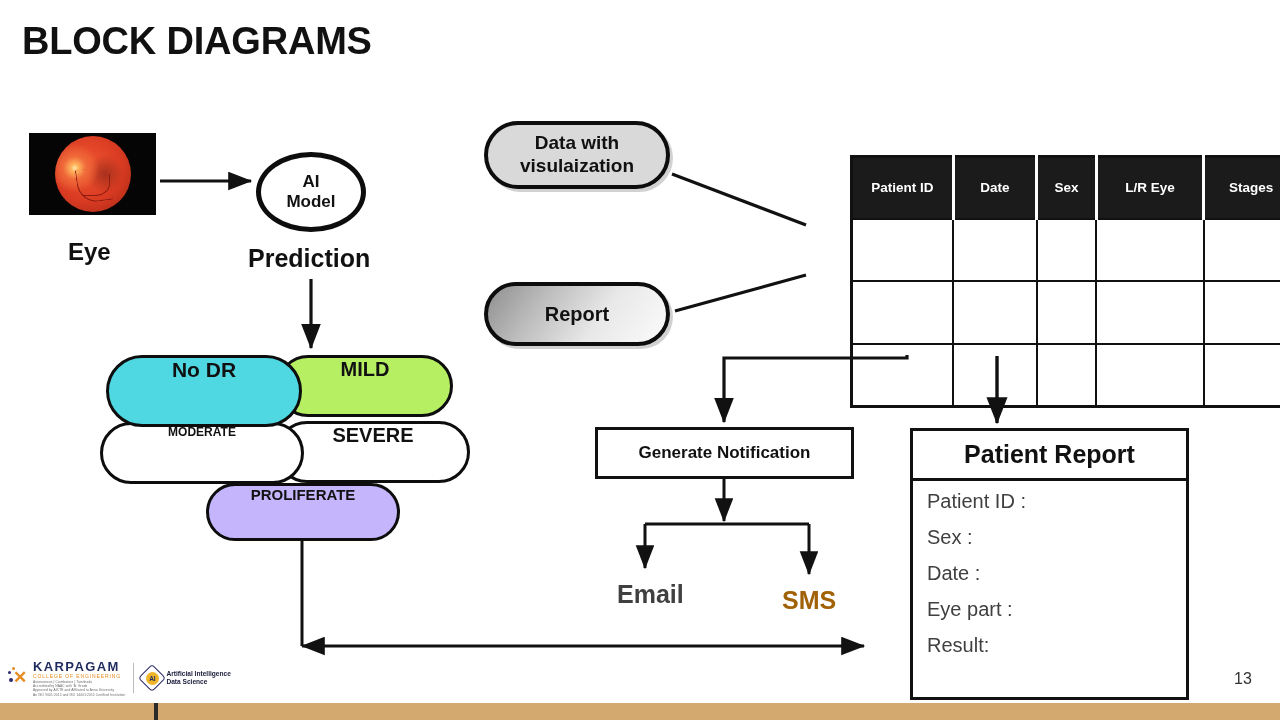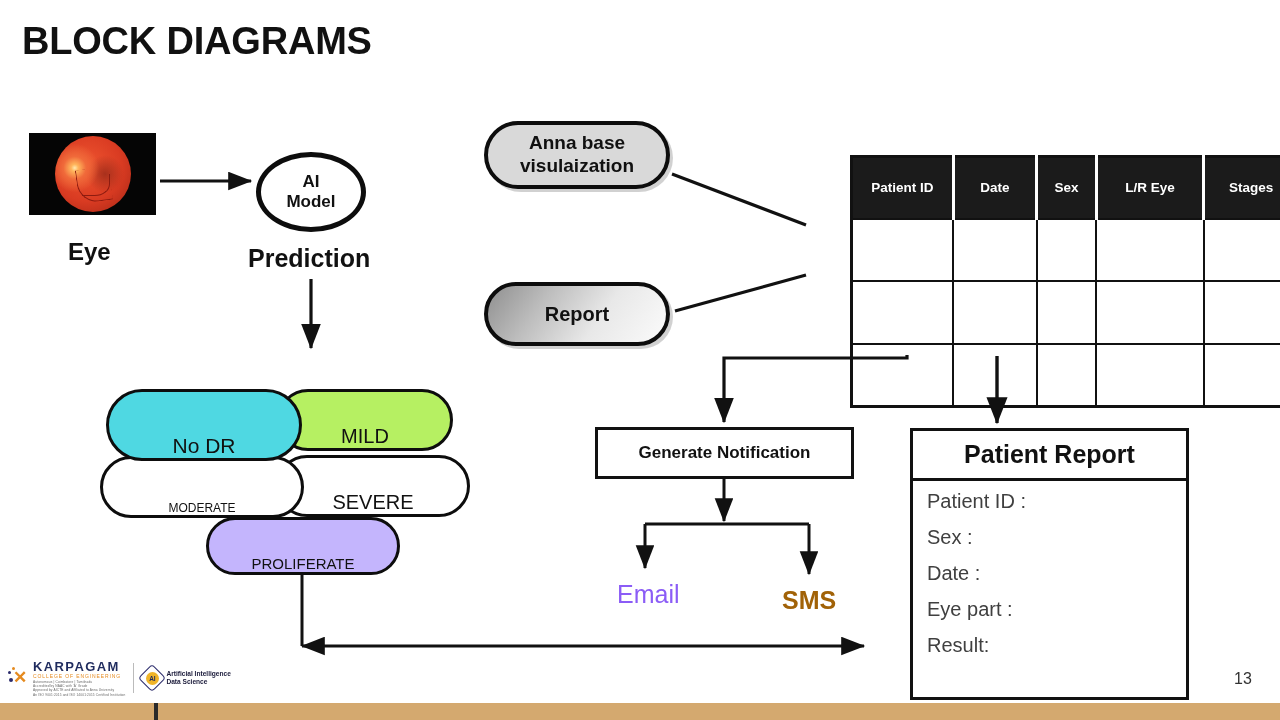--- a/index.html
+++ b/index.html
@@ -83,24 +83,23 @@
     position: absolute; left: 0; top: 0;
     width: 1280px; height: 720px;
     pointer-events: none;
   }
 
   
   .pill {
     position: absolute;
     border: 3.5px solid #0d0d0d;
     border-radius: 999px;
-    display: flex; align-items: flex-end; justify-content: center;
-    font-weight: normal; color: #111;
-    background: #fff;
-    margin-top: 34px;
+    display: flex; align-items: flex-start; justify-content: center;
+    font-weight: bold; color: #111;
+    background: #fff;
   }
   #pill-nodr     { left: 106px; top: 355px;  width: 196px; height: 72px; background: #4FD8E2; font-size: 21px; z-index: 6; }
   #pill-mild     { left: 277px; top: 355px;  width: 176px; height: 62px; background: #B6F062; font-size: 20px; z-index: 5; }
   #pill-moderate { left: 100px; top: 422px;  width: 204px; height: 62px; font-size: 12px; z-index: 4; }
   #pill-severe   { left: 276px; top: 421px;  width: 194px; height: 62px; font-size: 20px; z-index: 3; }
   #pill-prolif   { left: 206px; top: 483px;  width: 194px; height: 58px; background: #c4b5fd; font-size: 15px; z-index: 7; }
 
   
   .round-box {
     position: absolute;
@@ -154,21 +153,21 @@
   #gen-notify {
     position: absolute; left: 595px; top: 427px;
     width: 259px; height: 52px;
     border: 3px solid #111;
     background: #fff;
     display: flex; align-items: center; justify-content: center;
     font-size: 17px; font-weight: bold; color: #111;
   }
   #label-email {
     position: absolute; left: 617px; top: 580px;
-    font-size: 25px; font-weight: normal; color: #8b5cf6;
+    font-size: 25px; font-weight: bold; color: #404040;
   }
   #label-sms {
     position: absolute; left: 782px; top: 586px;
     font-size: 25px; font-weight: bold; color: #a16207;
   }
 
   
   #patient-report {
     position: absolute; left: 910px; top: 428px;
     width: 279px; height: 272px;
@@ -294,21 +293,21 @@
   </div>
   <div class="pill" id="pill-severe">
     <span>SEVERE</span>
   </div>
   <div class="pill" id="pill-prolif">
     <span>PROLIFERATE</span>
   </div>
 
   <div class="round-box" id="box-database">
     <div>
-      <span>Anna base</span><br>
+      <span>Data with</span><br>
       <span>visulaization</span>
     </div>
   </div>
   <div class="round-box" id="box-report">
     <span>Report</span>
   </div>
 
   <table id="records-table">
     <thead>
       <tr>

